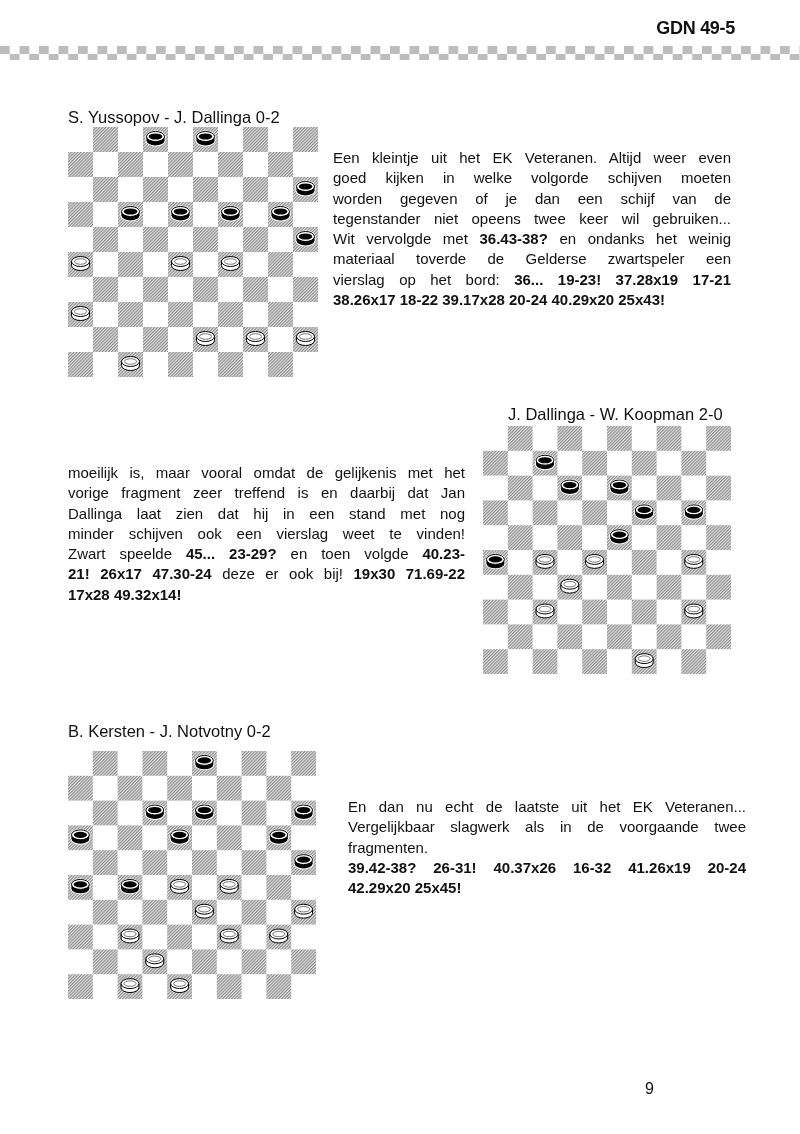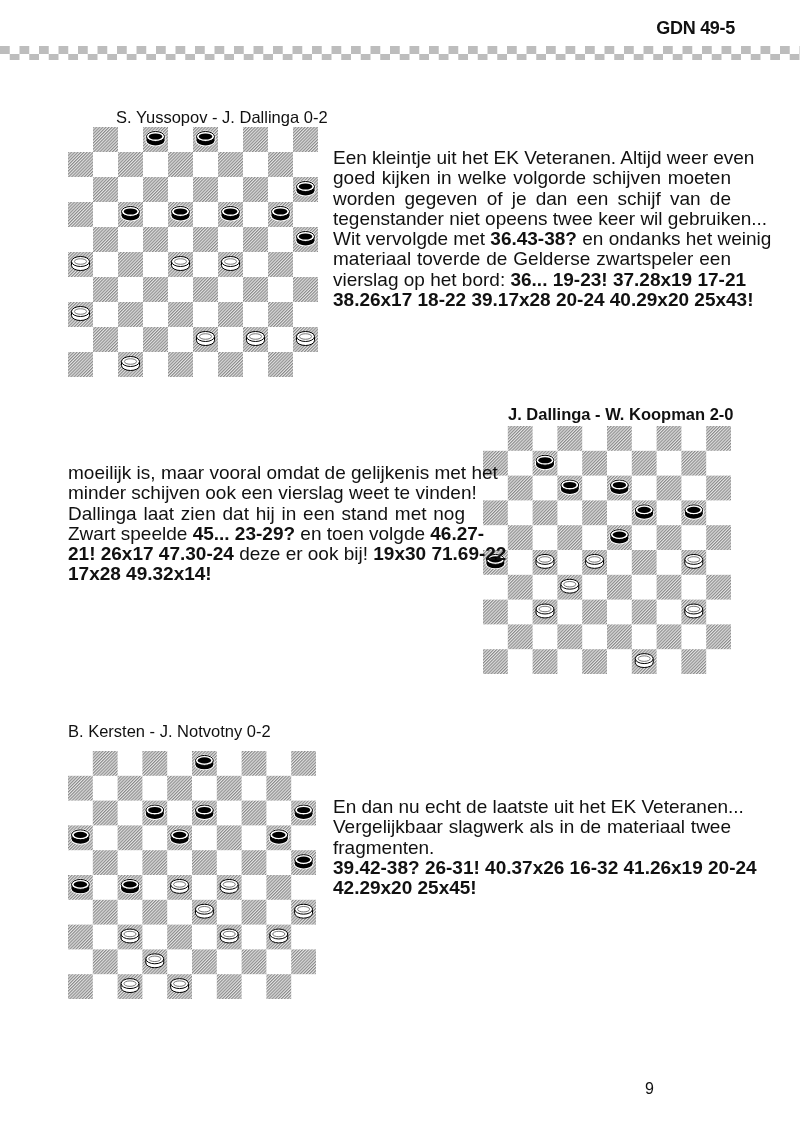--- a/index.html
+++ b/index.html
@@ -9,21 +9,21 @@
   .header-title { position: absolute; left: 640px; top: 18px; width: 95px;
                   font-family: "Liberation Sans", sans-serif; font-weight: bold;
                   font-size: 18px; letter-spacing: -0.3px; text-align: right; }
   .checker-band { position: absolute; left: 0; top: 46px; width: 800px; height: 15px; }
 
   .caption { position: absolute; font-size: 16.5px; line-height: 19px; white-space: nowrap; }
 
   .board { position: absolute; }
   .board svg { display: block; }
 
-  .para { position: absolute; font-size: 19px; line-height: 20.3px; text-align: justify; }
+  .para { position: absolute; font-size: 15px; line-height: 20.3px; text-align: justify; }
   .para b { font-weight: bold; }
   .para .line { display: block; text-align: justify; text-align-last: justify; height: 20.3px; white-space: nowrap; }
   .para .line.last { text-align-last: left; }
 
   .page-number { position: absolute; left: 645px; top: 1080px; font-size: 16px; }
 </style>
 </head>
 <body>
 
 <div class="header-title">GDN 49-5</div>
@@ -106,21 +106,21 @@
     <rect x="731.25" y="8" width="9.75" height="6" fill="#bdbdbd"></rect>
     <rect x="741" y="0" width="9.75" height="8" fill="#bdbdbd"></rect>
     <rect x="750.75" y="8" width="9.75" height="6" fill="#bdbdbd"></rect>
     <rect x="760.5" y="0" width="9.75" height="8" fill="#bdbdbd"></rect>
     <rect x="770.25" y="8" width="9.75" height="6" fill="#bdbdbd"></rect>
     <rect x="780" y="0" width="9.75" height="8" fill="#bdbdbd"></rect>
     <rect x="789.75" y="8" width="9.75" height="6" fill="#bdbdbd"></rect>
     <rect x="799.5" y="0" width="9.75" height="8" fill="#bdbdbd"></rect>
   </svg>
 
-<div class="caption" style="left:68px; top:108px;margin-left:48px;">S. Yussopov - J. Dallinga 0-2</div>
+<div class="caption" style="left:68px; top:108px;">S. Yussopov - J. Dallinga 0-2</div>
 <div class="board" style="left:68px; top:127px;">
     <svg xmlns="http://www.w3.org/2000/svg" width="250" height="250" viewBox="0 0 250 250">
     <defs>
         <pattern id="hatch0" width="2.2" height="2.2" patternUnits="userSpaceOnUse" patternTransform="rotate(45)">
       <rect width="2.2" height="2.2" fill="#e4e4e4"></rect>
           <rect width="1.1" height="2.2" fill="#8a8a8a"></rect>
     </pattern>
       </defs>
       <rect x="25" y="0" width="25" height="25" fill="url(#hatch0)"></rect>
       <rect x="75" y="0" width="25" height="25" fill="url(#hatch0)"></rect>
@@ -314,21 +314,21 @@
     <span class="line"><span>Een kleintje uit het EK Veteranen. Altijd weer even</span></span>
     <span class="line"><span>goed kijken in welke volgorde schijven moeten</span></span>
     <span class="line"><span>worden gegeven of je dan een schijf van de</span></span>
     <span class="line"><span>tegenstander niet opeens twee keer wil gebruiken...</span></span>
     <span class="line"><span>Wit vervolgde met </span><b>36.43-38?</b><span> en ondanks het weinig</span></span>
     <span class="line"><span>materiaal toverde de Gelderse zwartspeler een</span></span>
     <span class="line"><span>vierslag op het bord: </span><b>36... 19-23! 37.28x19 17-21</b></span>
     <span class="line last"><b>38.26x17 18-22 39.17x28 20-24 40.29x20 25x43!</b></span>
   </div>
 
-<div class="caption" style="left:508px; top:405px;font-weight:bold;">J. Dallinga - W. Koopman 2-0</div>
+<div class="caption" style="left:508px; top:405px;">J. Dallinga - W. Koopman 2-0</div>
 <div class="board" style="left:483px; top:426px;">
     <svg xmlns="http://www.w3.org/2000/svg" width="248" height="248" viewBox="0 0 248 248">
     <defs>
         <pattern id="hatch1" width="2.2" height="2.2" patternUnits="userSpaceOnUse" patternTransform="rotate(45)">
       <rect width="2.2" height="2.2" fill="#e4e4e4"></rect>
           <rect width="1.1" height="2.2" fill="#8a8a8a"></rect>
     </pattern>
       </defs>
       <rect x="24.8" y="0" width="24.8" height="24.8" fill="url(#hatch1)"></rect>
       <rect x="74.4" y="0" width="24.8" height="24.8" fill="url(#hatch1)"></rect>
@@ -496,23 +496,24 @@
       <rect x="152.27200000000002" y="232.616" width="17.855999999999998" height="3.9680000000000177" fill="#fff"></rect>
       <line x1="152.27200000000002" y1="232.616" x2="152.27200000000002" y2="236.58400000000003" stroke="#000" stroke-width="1"></line>
       <line x1="170.12800000000001" y1="232.616" x2="170.12800000000001" y2="236.58400000000003" stroke="#000" stroke-width="1"></line>
       <ellipse cx="161.20000000000002" cy="232.616" rx="8.927999999999999" ry="4.960000000000001" fill="#fff" stroke="#000" stroke-width="1"></ellipse>
       <ellipse cx="161.20000000000002" cy="232.616" rx="6.07104" ry="2.7280000000000006" fill="none" stroke="#555" stroke-width="0.8"></ellipse>
     </g>
     </svg>
   </div>
 <div class="para" style="left:68px; top:463px; width:397px;">
     <span class="line"><span>moeilijk is, maar vooral omdat de gelijkenis met het</span></span>
+    <span class="line"><span>vorige fragment zeer treffend is en daarbij dat Jan</span></span>
+    <span class="line"><span>Dallinga laat zien dat hij in een stand met nog</span></span>
     <span class="line"><span>minder schijven ook een vierslag weet te vinden!</span></span>
-    <span class="line"><span>Dallinga laat zien dat hij in een stand met nog</span></span>
-    <span class="line"><span>Zwart speelde </span><b>45... 23-29?</b><span> en toen volgde </span><b>46.27-</b></span>
+    <span class="line"><span>Zwart speelde </span><b>45... 23-29?</b><span> en toen volgde </span><b>40.23-</b></span>
     <span class="line"><b>21! 26x17 47.30-24</b><span> deze er ook bij! </span><b>19x30 71.69-22</b></span>
     <span class="line last"><b>17x28 49.32x14!</b></span>
   </div>
 
 <div class="caption" style="left:68px; top:722px;">B. Kersten - J. Notvotny 0-2</div>
 <div class="board" style="left:68px; top:751px;">
     <svg xmlns="http://www.w3.org/2000/svg" width="248" height="248" viewBox="0 0 248 248">
     <defs>
         <pattern id="hatch2" width="2.2" height="2.2" patternUnits="userSpaceOnUse" patternTransform="rotate(45)">
       <rect width="2.2" height="2.2" fill="#e4e4e4"></rect>
@@ -734,21 +735,21 @@
       <g>
       <ellipse cx="111.60000000000001" cy="236.58400000000003" rx="8.927999999999999" ry="4.960000000000001" fill="#fff" stroke="#000" stroke-width="1"></ellipse>
       <rect x="102.67200000000001" y="232.616" width="17.855999999999998" height="3.9680000000000177" fill="#fff"></rect>
       <line x1="102.67200000000001" y1="232.616" x2="102.67200000000001" y2="236.58400000000003" stroke="#000" stroke-width="1"></line>
       <line x1="120.528" y1="232.616" x2="120.528" y2="236.58400000000003" stroke="#000" stroke-width="1"></line>
       <ellipse cx="111.60000000000001" cy="232.616" rx="8.927999999999999" ry="4.960000000000001" fill="#fff" stroke="#000" stroke-width="1"></ellipse>
       <ellipse cx="111.60000000000001" cy="232.616" rx="6.07104" ry="2.7280000000000006" fill="none" stroke="#555" stroke-width="0.8"></ellipse>
     </g>
     </svg>
   </div>
-<div class="para" style="left:333px; top:797px; width:398px;">
+<div class="para" style="left:348px; top:797px; width:398px;">
     <span class="line"><span>En dan nu echt de laatste uit het EK Veteranen...</span></span>
-    <span class="line"><span>Vergelijkbaar slagwerk als in de materiaal twee</span></span>
+    <span class="line"><span>Vergelijkbaar slagwerk als in de voorgaande twee</span></span>
     <span class="line last"><span>fragmenten.</span></span>
     <span class="line"><b>39.42-38? 26-31! 40.37x26 16-32 41.26x19 20-24</b></span>
     <span class="line last"><b>42.29x20 25x45!</b></span>
   </div>
 
 <div class="page-number">9</div>
 
 </body></html>

